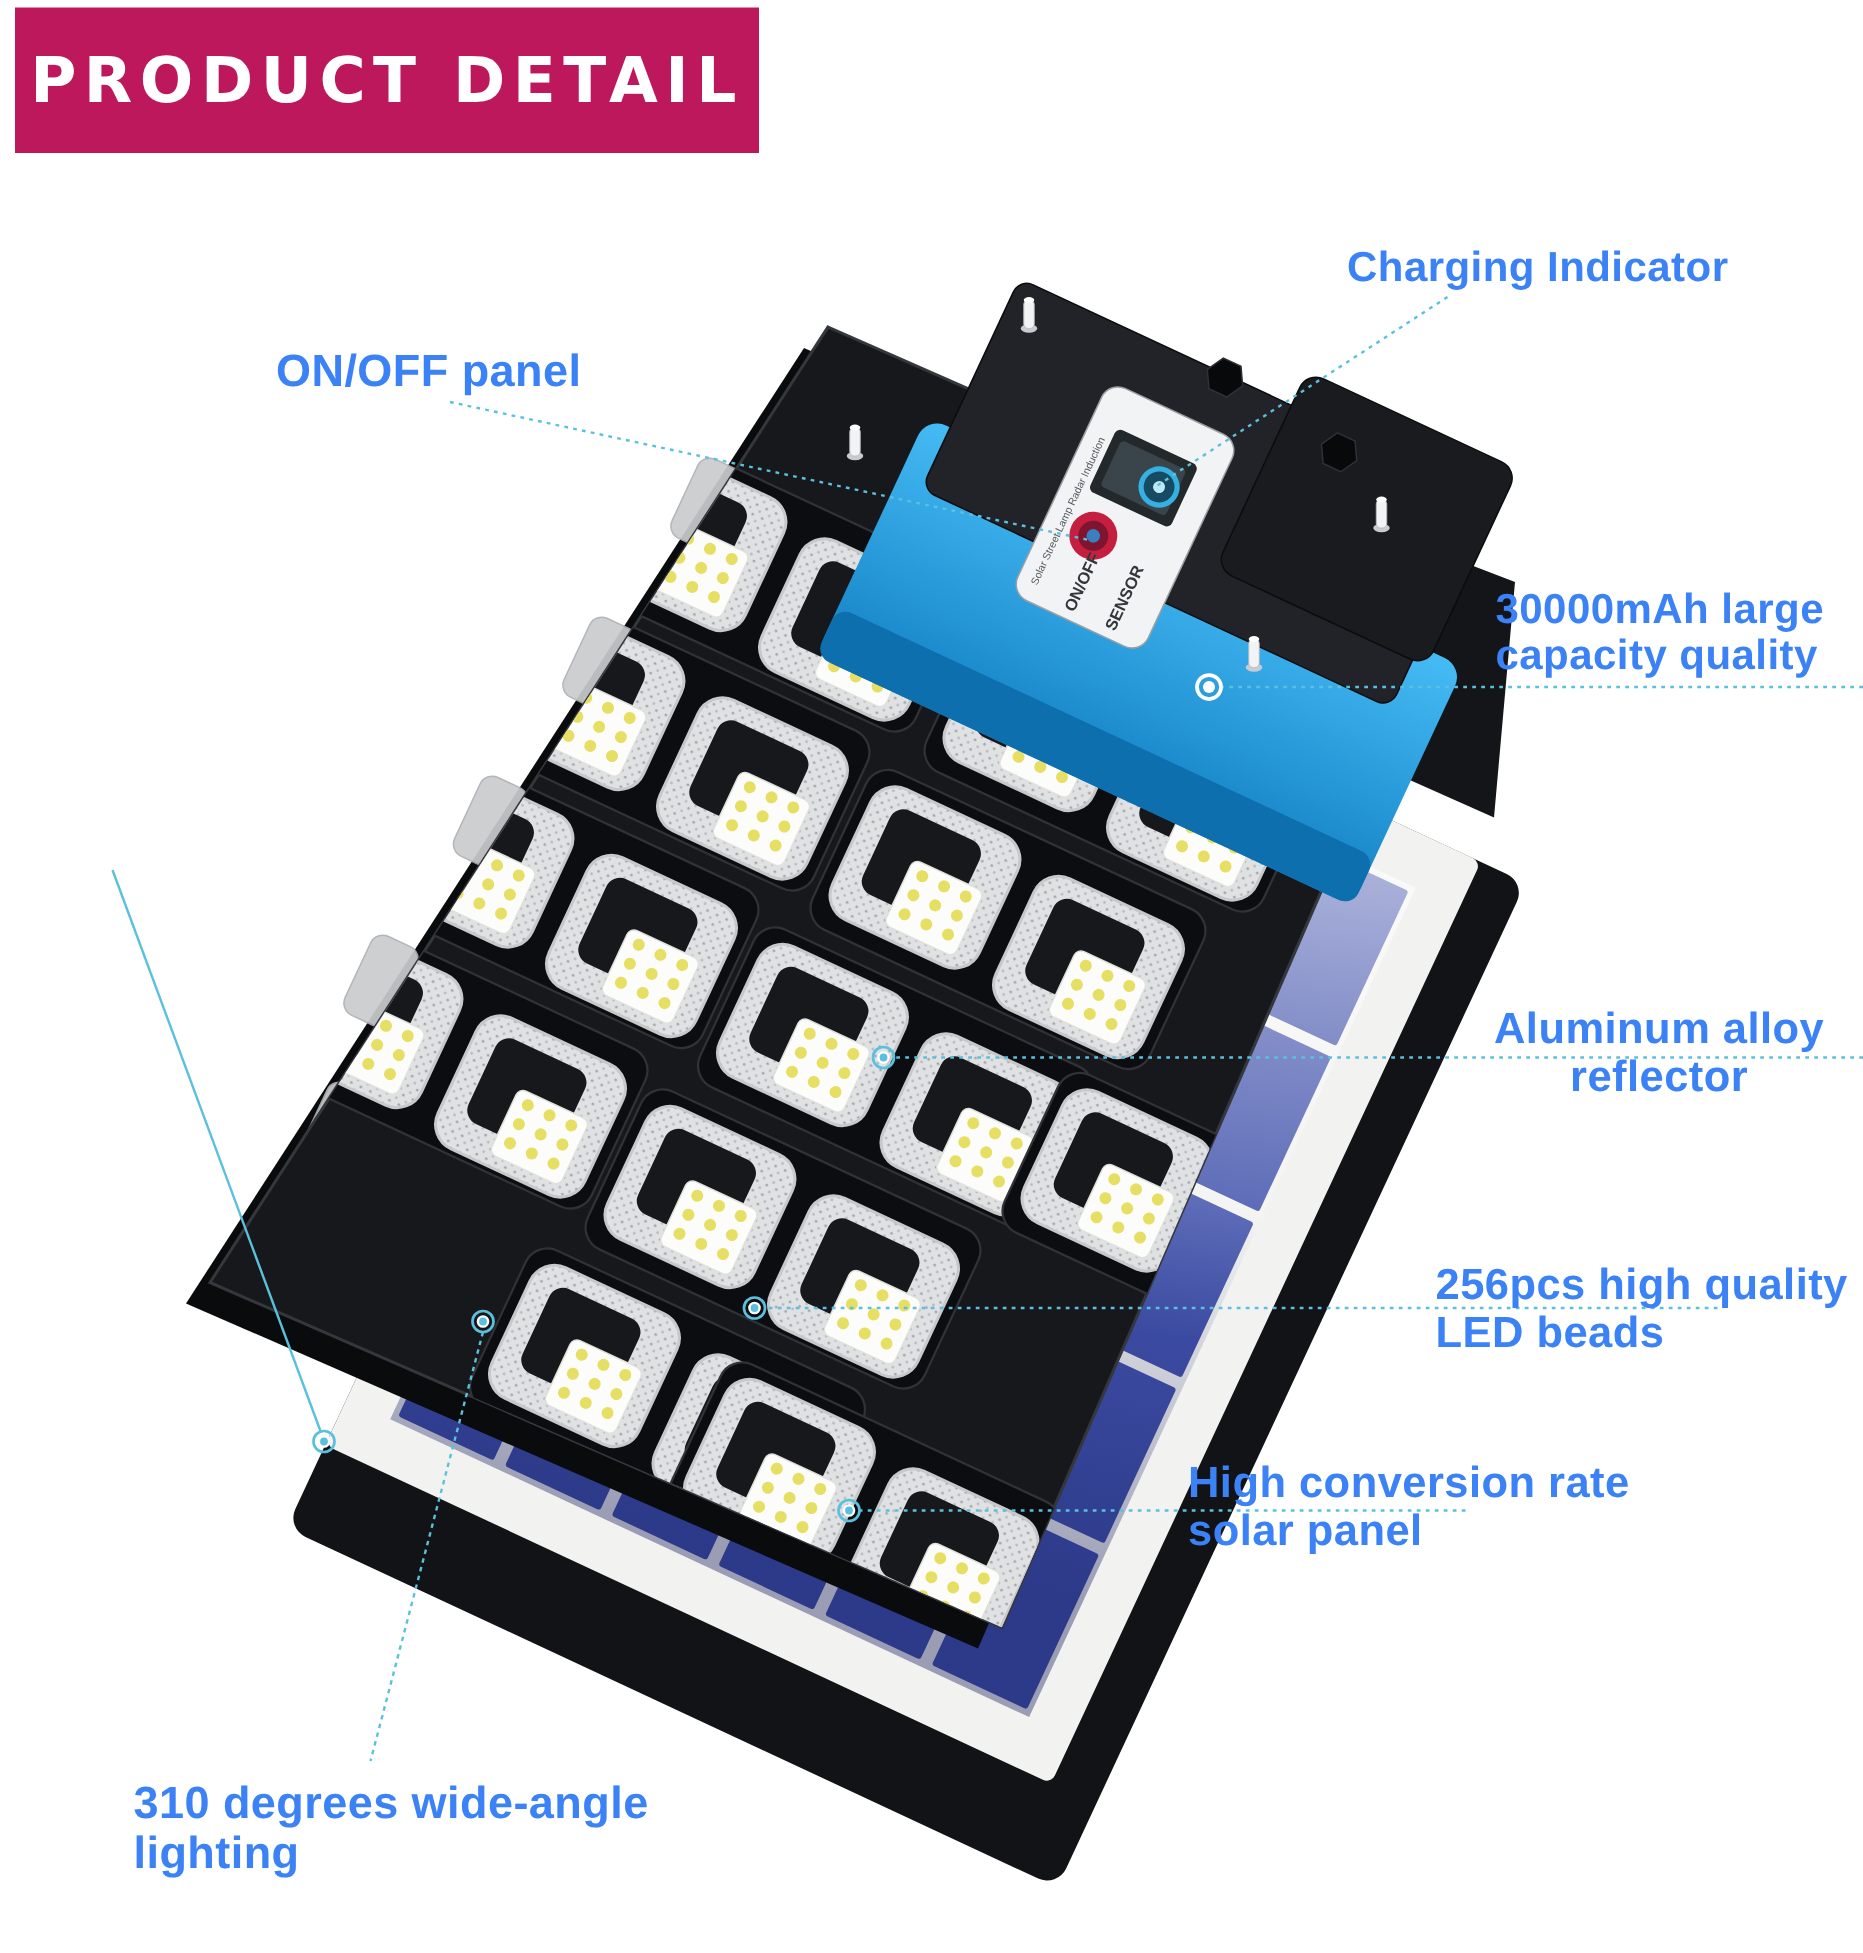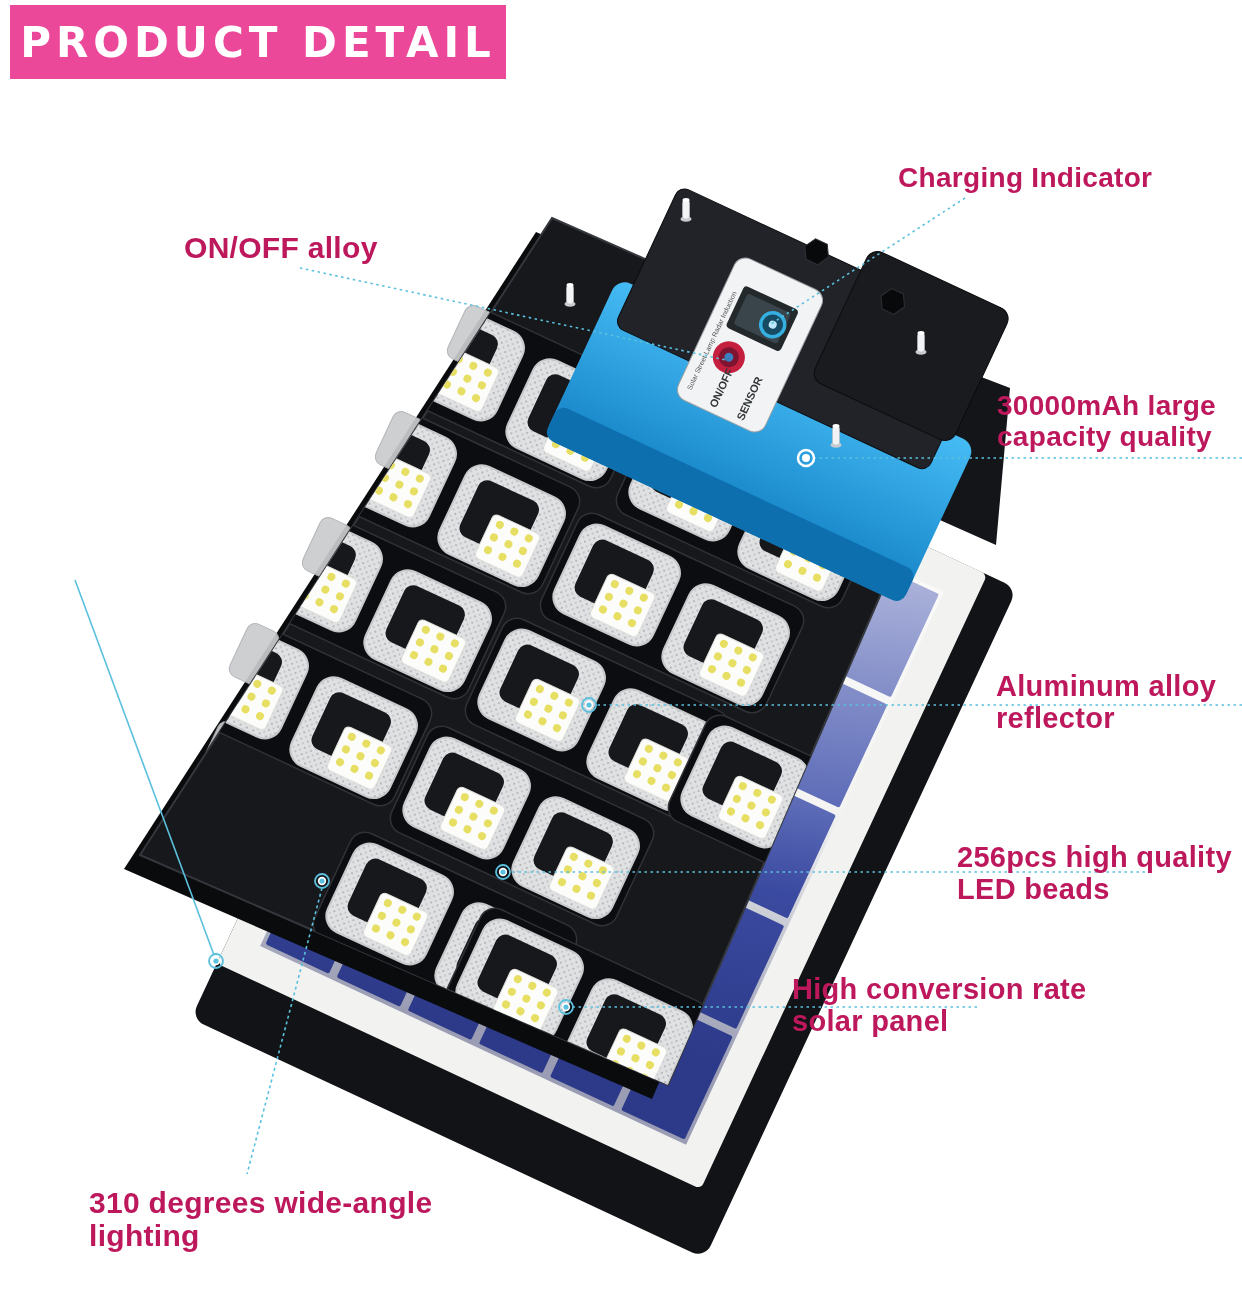--- a/index.html
+++ b/index.html
@@ -1,29 +1,29 @@
 <!DOCTYPE html>
 <html><head>
 <meta charset="utf-8">
 <style>
   html,body{margin:0;padding:0;background:#fff;}
   #stage{position:relative;width:1242px;height:1302px;background:#ffffff;overflow:hidden;
          font-family:"Liberation Sans", sans-serif;}
-  .header{position:absolute;left:10px;top:5px;width:496px;height:74px;background:#ec4899;
+  .header{position:absolute;left:10px;top:5px;width:496px;height:97px;background:#be185d;
           display:flex;align-items:center;justify-content:center;}
   .header span{color:#ffffff;font-family:"DejaVu Sans", sans-serif;font-weight:700;
                font-size:42px;letter-spacing:5px;white-space:nowrap;}
-  .callout{position:absolute;color:#be185d;font-weight:600;font-size:29px;line-height:1.1;
+  .callout{position:absolute;color:#3b82f6;font-weight:600;font-size:29px;line-height:1.1;
            letter-spacing:.3px;white-space:nowrap;}
   .callout span{display:block;}
   #co-charging{left:898px;top:163px;font-size:28px;}
   #co-onoff{left:184px;top:231px;font-size:30px;}
   #co-battery{left:997px;top:391px;font-size:28px;}
   #co-2in1{left:12px;top:512px;}
-  #co-aluminum{left:996px;top:671px;}
+  #co-aluminum{left:996px;top:671px;text-align:center;}
   #co-led{left:917px;top:842px;font-weight:700;margin-left:40px;}
   #co-solarpanel{left:792px;top:974px;}
   #co-220{left:89px;top:1186px;font-size:30px;}
   svg{position:absolute;left:0;top:0;}
 </style>
 </head>
 <body>
 
 <div id="stage">
 
@@ -230,21 +230,21 @@
   </svg>
 
   <div class="header">
     <span>PRODUCT DETAIL</span>
   </div>
 
   <div class="callout" id="co-charging">
     <span>Charging Indicator</span>
   </div>
   <div class="callout" id="co-onoff">
-    <span>ON/OFF alloy</span>
+    <span>ON/OFF panel</span>
   </div>
   <div class="callout" id="co-battery">
     <span>30000mAh large</span>
     <span>capacity quality</span>
   </div>
   <div class="callout" id="co-aluminum">
     <span>Aluminum alloy</span>
     <span>reflector</span>
   </div>
   <div class="callout" id="co-led">

